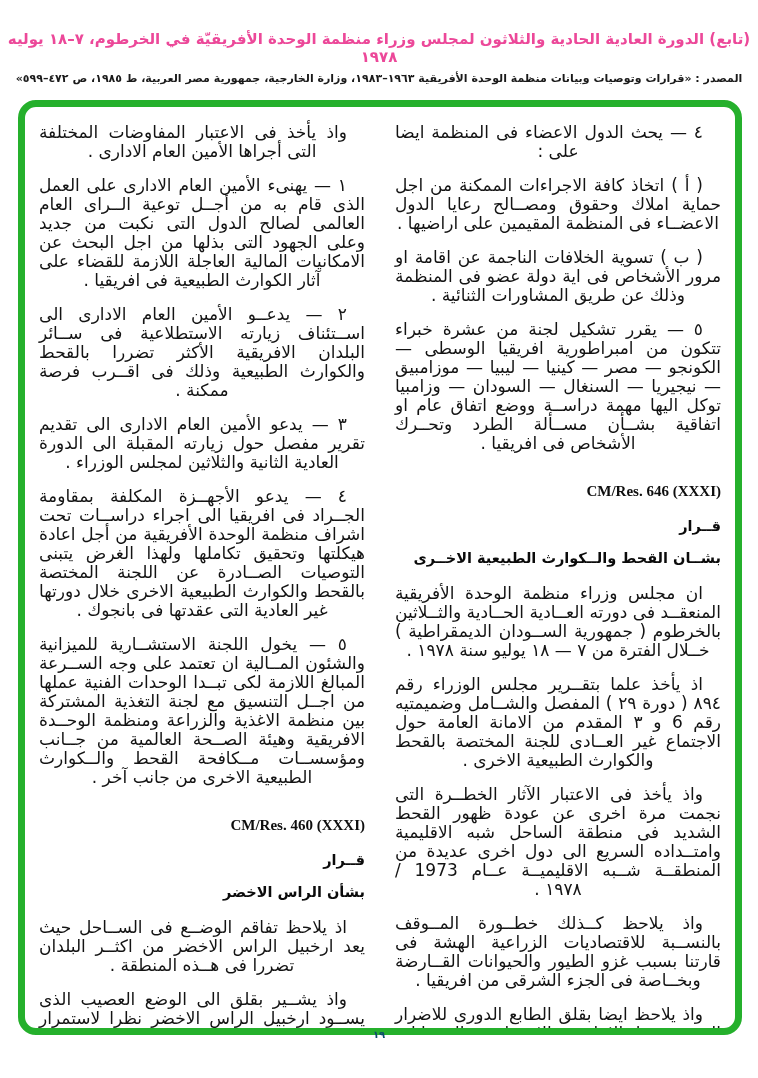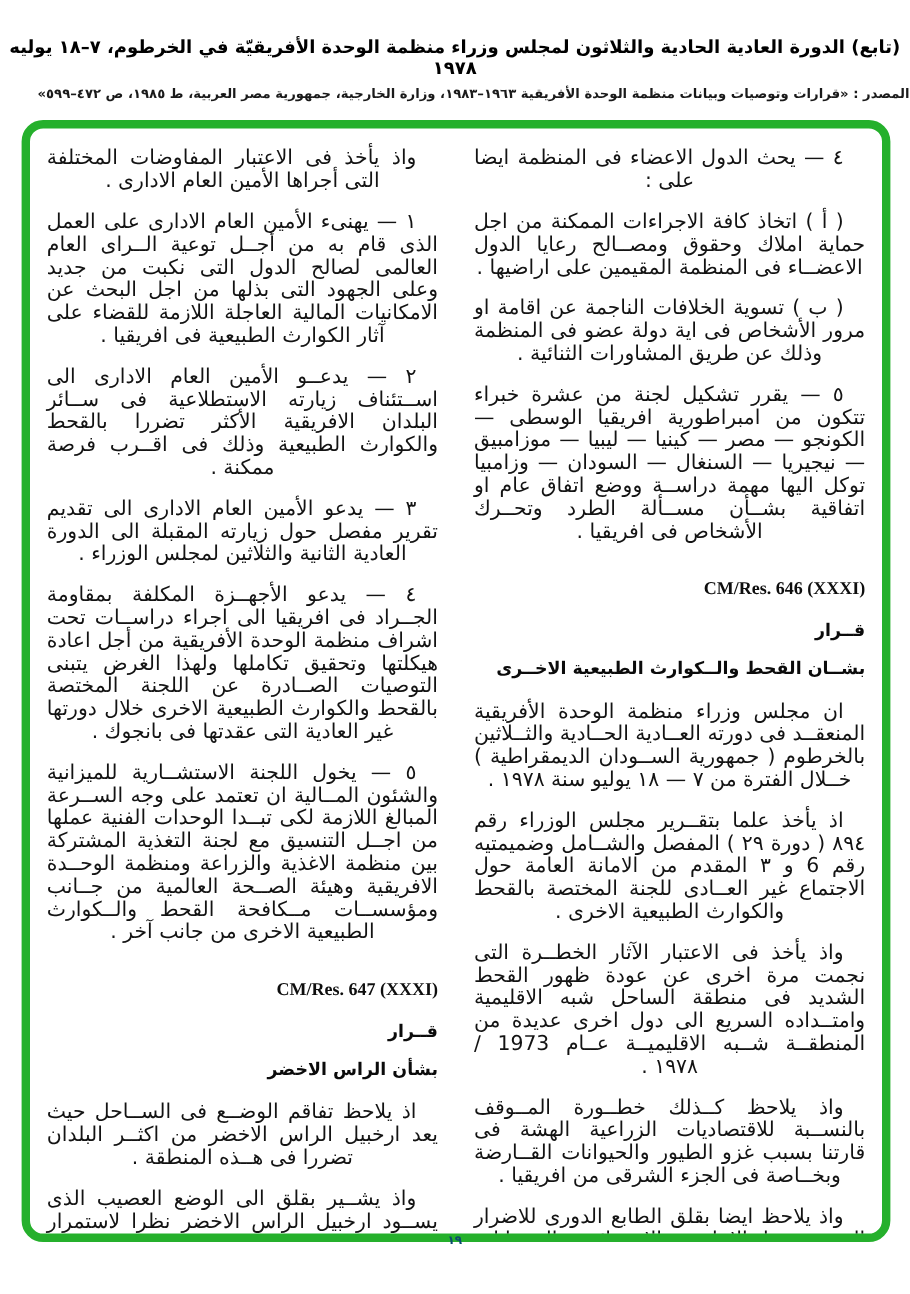--- a/index.html
+++ b/index.html
@@ -22,30 +22,29 @@
     position: absolute;
     top: 30px;
     left: 0;
     width: 758px;
     text-align: center;
     direction: rtl;
   }
   .header-line1 {
     font-size: 15px;
     font-weight: bold;
-    color: #000000;
+    color: #ec4899;
     letter-spacing: 0;
     margin: 0 0 6px 0;
   }
   .header-line2 {
     font-size: 11px;
     font-weight: bold;
     color: #1a1a1a;
     margin: 0;
-    text-align: right;
   }
   .content-box {
     position: absolute;
     left: 18px;
     top: 100px;
     width: 710px;
     height: 921px;
     border: 7px solid #25b02c;
     border-radius: 18px;
     background: #ffffff;
@@ -131,21 +130,21 @@
         <p class="para">واذ يأخذ فى الاعتبار الزيارات التى قام بهــا الأمين العــام الادارى للدول التى أصابها القحط .</p>
       </div>
 
       <div class="col">
         <p class="para">واذ يأخذ فى الاعتبار المفاوضات المختلفة التى أجراها الأمين العام الادارى .</p>
         <p class="para">١ — يهنىء الأمين العام الادارى على العمل الذى قام به من أجــل توعية الــراى العام العالمى لصالح الدول التى نكبت من جديد وعلى الجهود التى بذلها من اجل البحث عن الامكانيات المالية العاجلة اللازمة للقضاء على آثار الكوارث الطبيعية فى افريقيا .</p>
         <p class="para">٢ — يدعــو الأمين العام الادارى الى اســتئناف زيارته الاستطلاعية فى ســائر البلدان الافريقية الأكثر تضررا بالقحط والكوارث الطبيعية وذلك فى اقــرب فرصة ممكنة .</p>
         <p class="para">٣ — يدعو الأمين العام الادارى الى تقديم تقرير مفصل حول زيارته المقبلة الى الدورة العادية الثانية والثلاثين لمجلس الوزراء .</p>
         <p class="para">٤ — يدعو الأجهــزة المكلفة بمقاومة الجــراد فى افريقيا الى اجراء دراســات تحت اشراف منظمة الوحدة الأفريقية من أجل اعادة هيكلتها وتحقيق تكاملها ولهذا الغرض يتبنى التوصيات الصــادرة عن اللجنة المختصة بالقحط والكوارث الطبيعية الاخرى خلال دورتها غير العادية التى عقدتها فى بانجوك .</p>
         <p class="para">٥ — يخول اللجنة الاستشــارية للميزانية والشئون المــالية ان تعتمد على وجه الســرعة المبالغ اللازمة لكى تبــدا الوحدات الفنية عملها من اجــل التنسيق مع لجنة التغذية المشتركة بين منظمة الاغذية والزراعة ومنظمة الوحــدة الافريقية وهيئة الصــحة العالمية من جــانب ومؤسســات مــكافحة القحط والــكوارث الطبيعية الاخرى من جانب آخر .</p>
-        <p class="res-ref">CM/Res. 647 (XXXI)</p>
+        <p class="res-ref">CM/Res. 460 (XXXI)</p>
         <h3 class="res-heading">قــرار</h3>
         <h3 class="res-heading small-gap">بشأن الراس الاخضر</h3>
         <p class="para">اذ يلاحظ تفاقم الوضــع فى الســاحل حيث يعد ارخبيل الراس الاخضر من اكثــر البلدان تضررا فى هــذه المنطقة .</p>
         <p class="para">واذ يشــير بقلق الى الوضع العصيب الذى يســود ارخبيل الراس الاخضر نظرا لاستمرار ظاهرة القحط على مــدى عشر سنوات متتالية .</p>
       </div>
 
     </div>
   </div>
 
   <div class="page-number">١٩</div>

